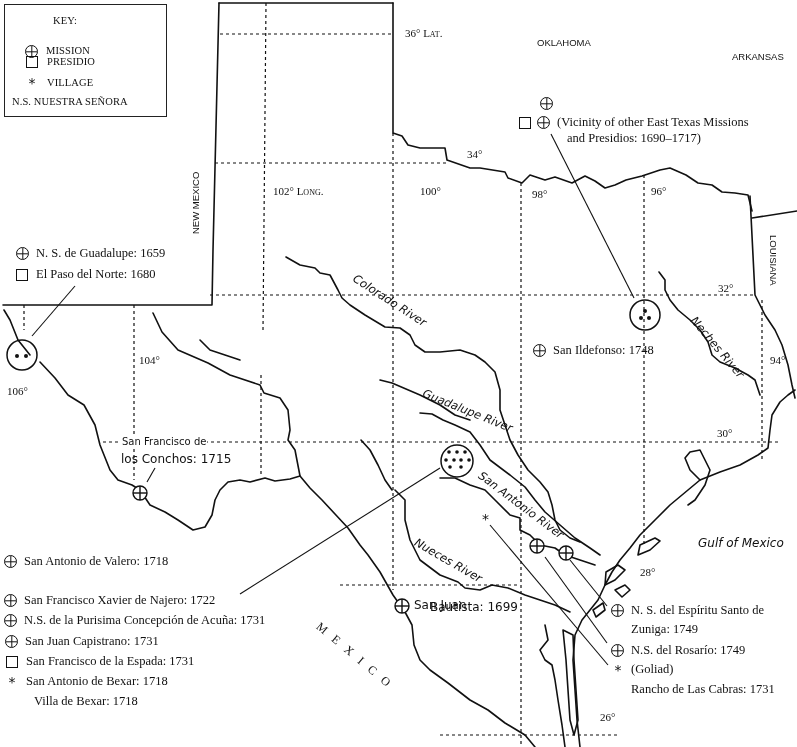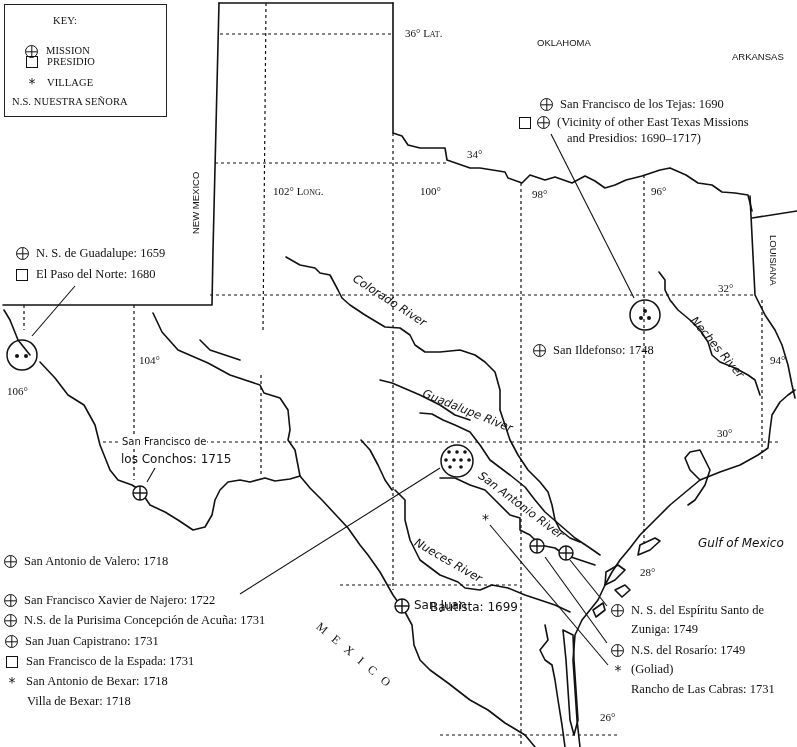--- a/index.html
+++ b/index.html
@@ -203,21 +203,20 @@
   <div class="lbl deg" style="left:770px;top:355px;">94°</div>
 
   <div class="lbl river" style="left:357px;top:273px;transform:rotate(33deg);transform-origin:left top;">Colorado River</div>
   <div class="lbl river" style="left:425px;top:388px;transform:rotate(22deg);transform-origin:left top;">Guadalupe River</div>
   <div class="lbl river" style="left:483px;top:470px;transform:rotate(37deg);transform-origin:left top;">San Antonio River</div>
   <div class="lbl river" style="left:418px;top:537px;transform:rotate(30deg);transform-origin:left top;">Nueces River</div>
   <div class="lbl river" style="left:697px;top:315px;transform:rotate(50deg);transform-origin:left top;">Neches River</div>
 
   <div class="entry" style="left:540px;top:97px;">
     <span class="mark mission-mark"></span>
-    <span>San Francisco de los Tejas: 1690</span>
   </div>
   <div class="entry" style="left:519px;top:115px;">
     <span class="mark presidio-mark" style="margin-right:6px;"></span>
     <span class="mark mission-mark"></span>
     <span>(Vicinity of other East Texas Missions</span>
   </div>
   <div class="lbl" style="left:567px;top:132px;">and Presidios: 1690–1717)</div>
 
   <div class="entry" style="left:16px;top:246px;">
     <span class="mark mission-mark"></span>
@@ -256,21 +255,21 @@
     <span>San Juan Capistrano: 1731</span>
   </div>
   <div class="entry" style="left:6px;top:654px;">
     <span class="mark presidio-mark" style="margin-right:8px;"></span>
     <span>San Francisco de la Espada: 1731</span>
   </div>
   <div class="entry" style="left:6px;top:674px;">
     <span class="mark village-mark" style="margin-right:8px;">*</span>
     <span>San Antonio de Bexar: 1718</span>
   </div>
-  <div class="lbl" style="left:27px;top:695px;">Villa de Bexar: 1718</div>
+  <div class="lbl" style="left:34px;top:695px;">Villa de Bexar: 1718</div>
 
   <div class="entry" style="left:611px;top:603px;">
     <span class="mark mission-mark"></span>
     <span>N. S. del Espíritu Santo de</span>
   </div>
   <div class="lbl" style="left:631px;top:623px;">Zuniga: 1749</div>
   <div class="entry" style="left:611px;top:643px;">
     <span class="mark mission-mark"></span>
     <span>N.S. del Rosarío: 1749</span>
   </div>

